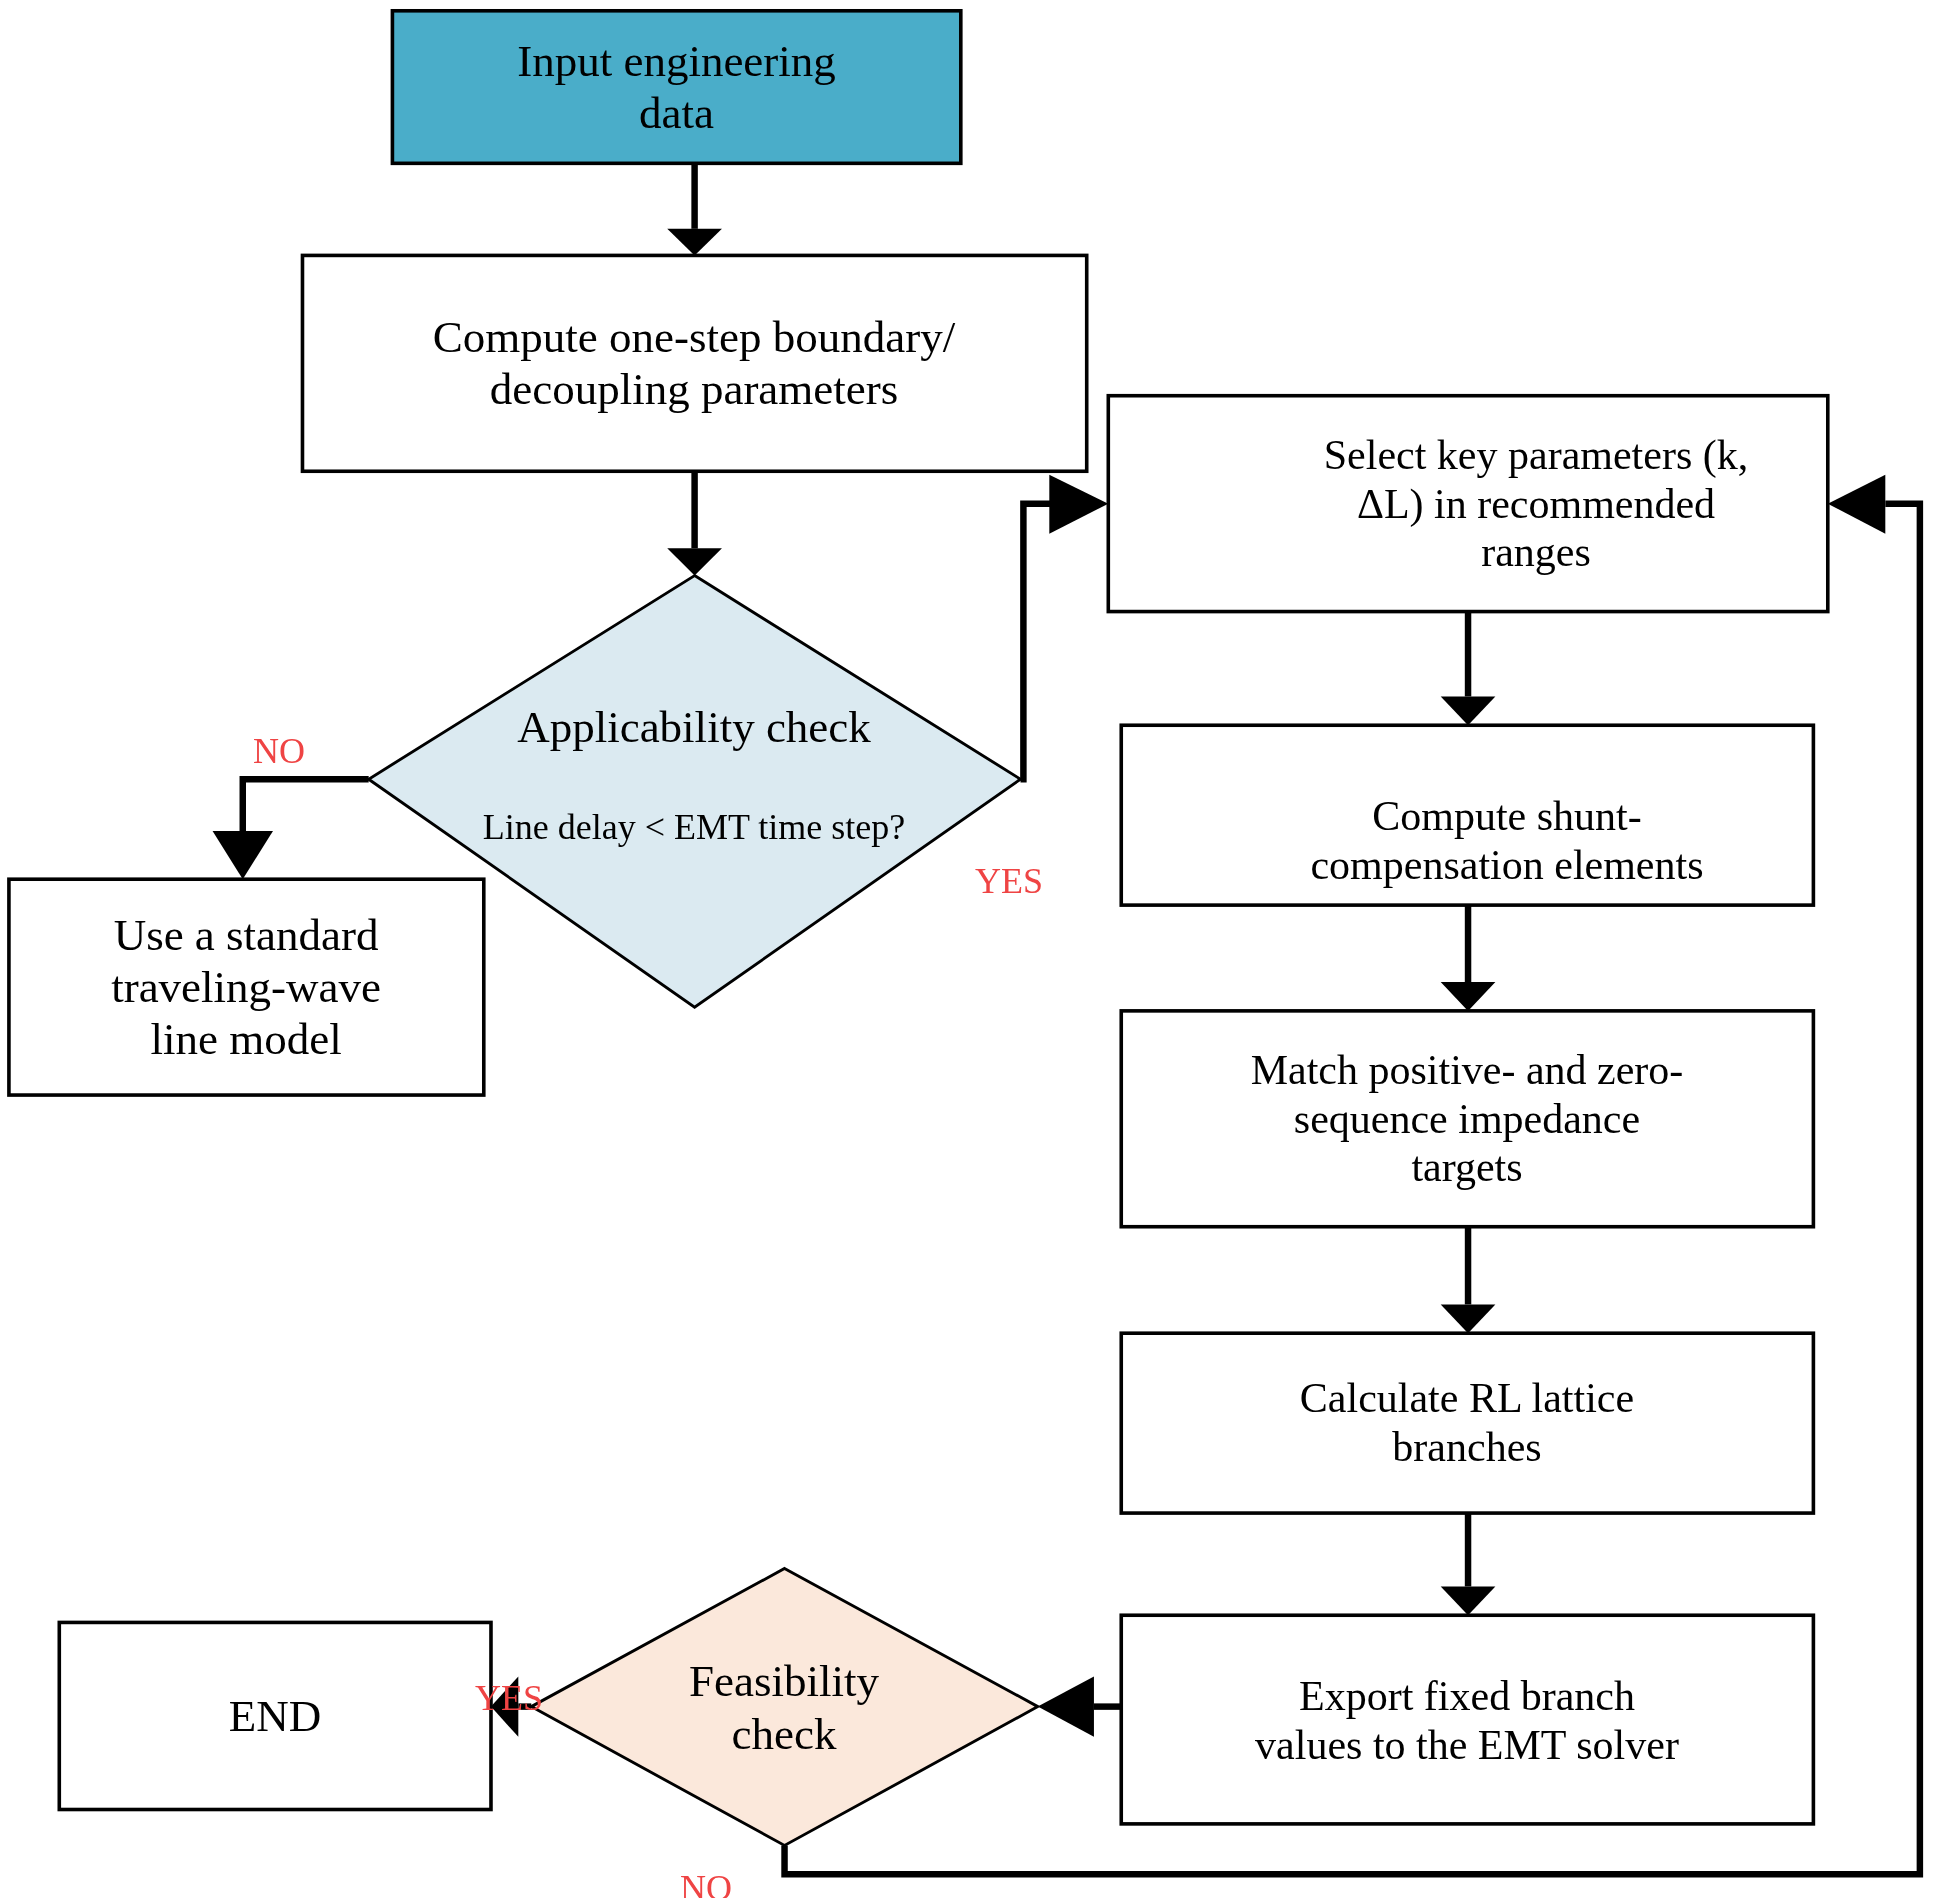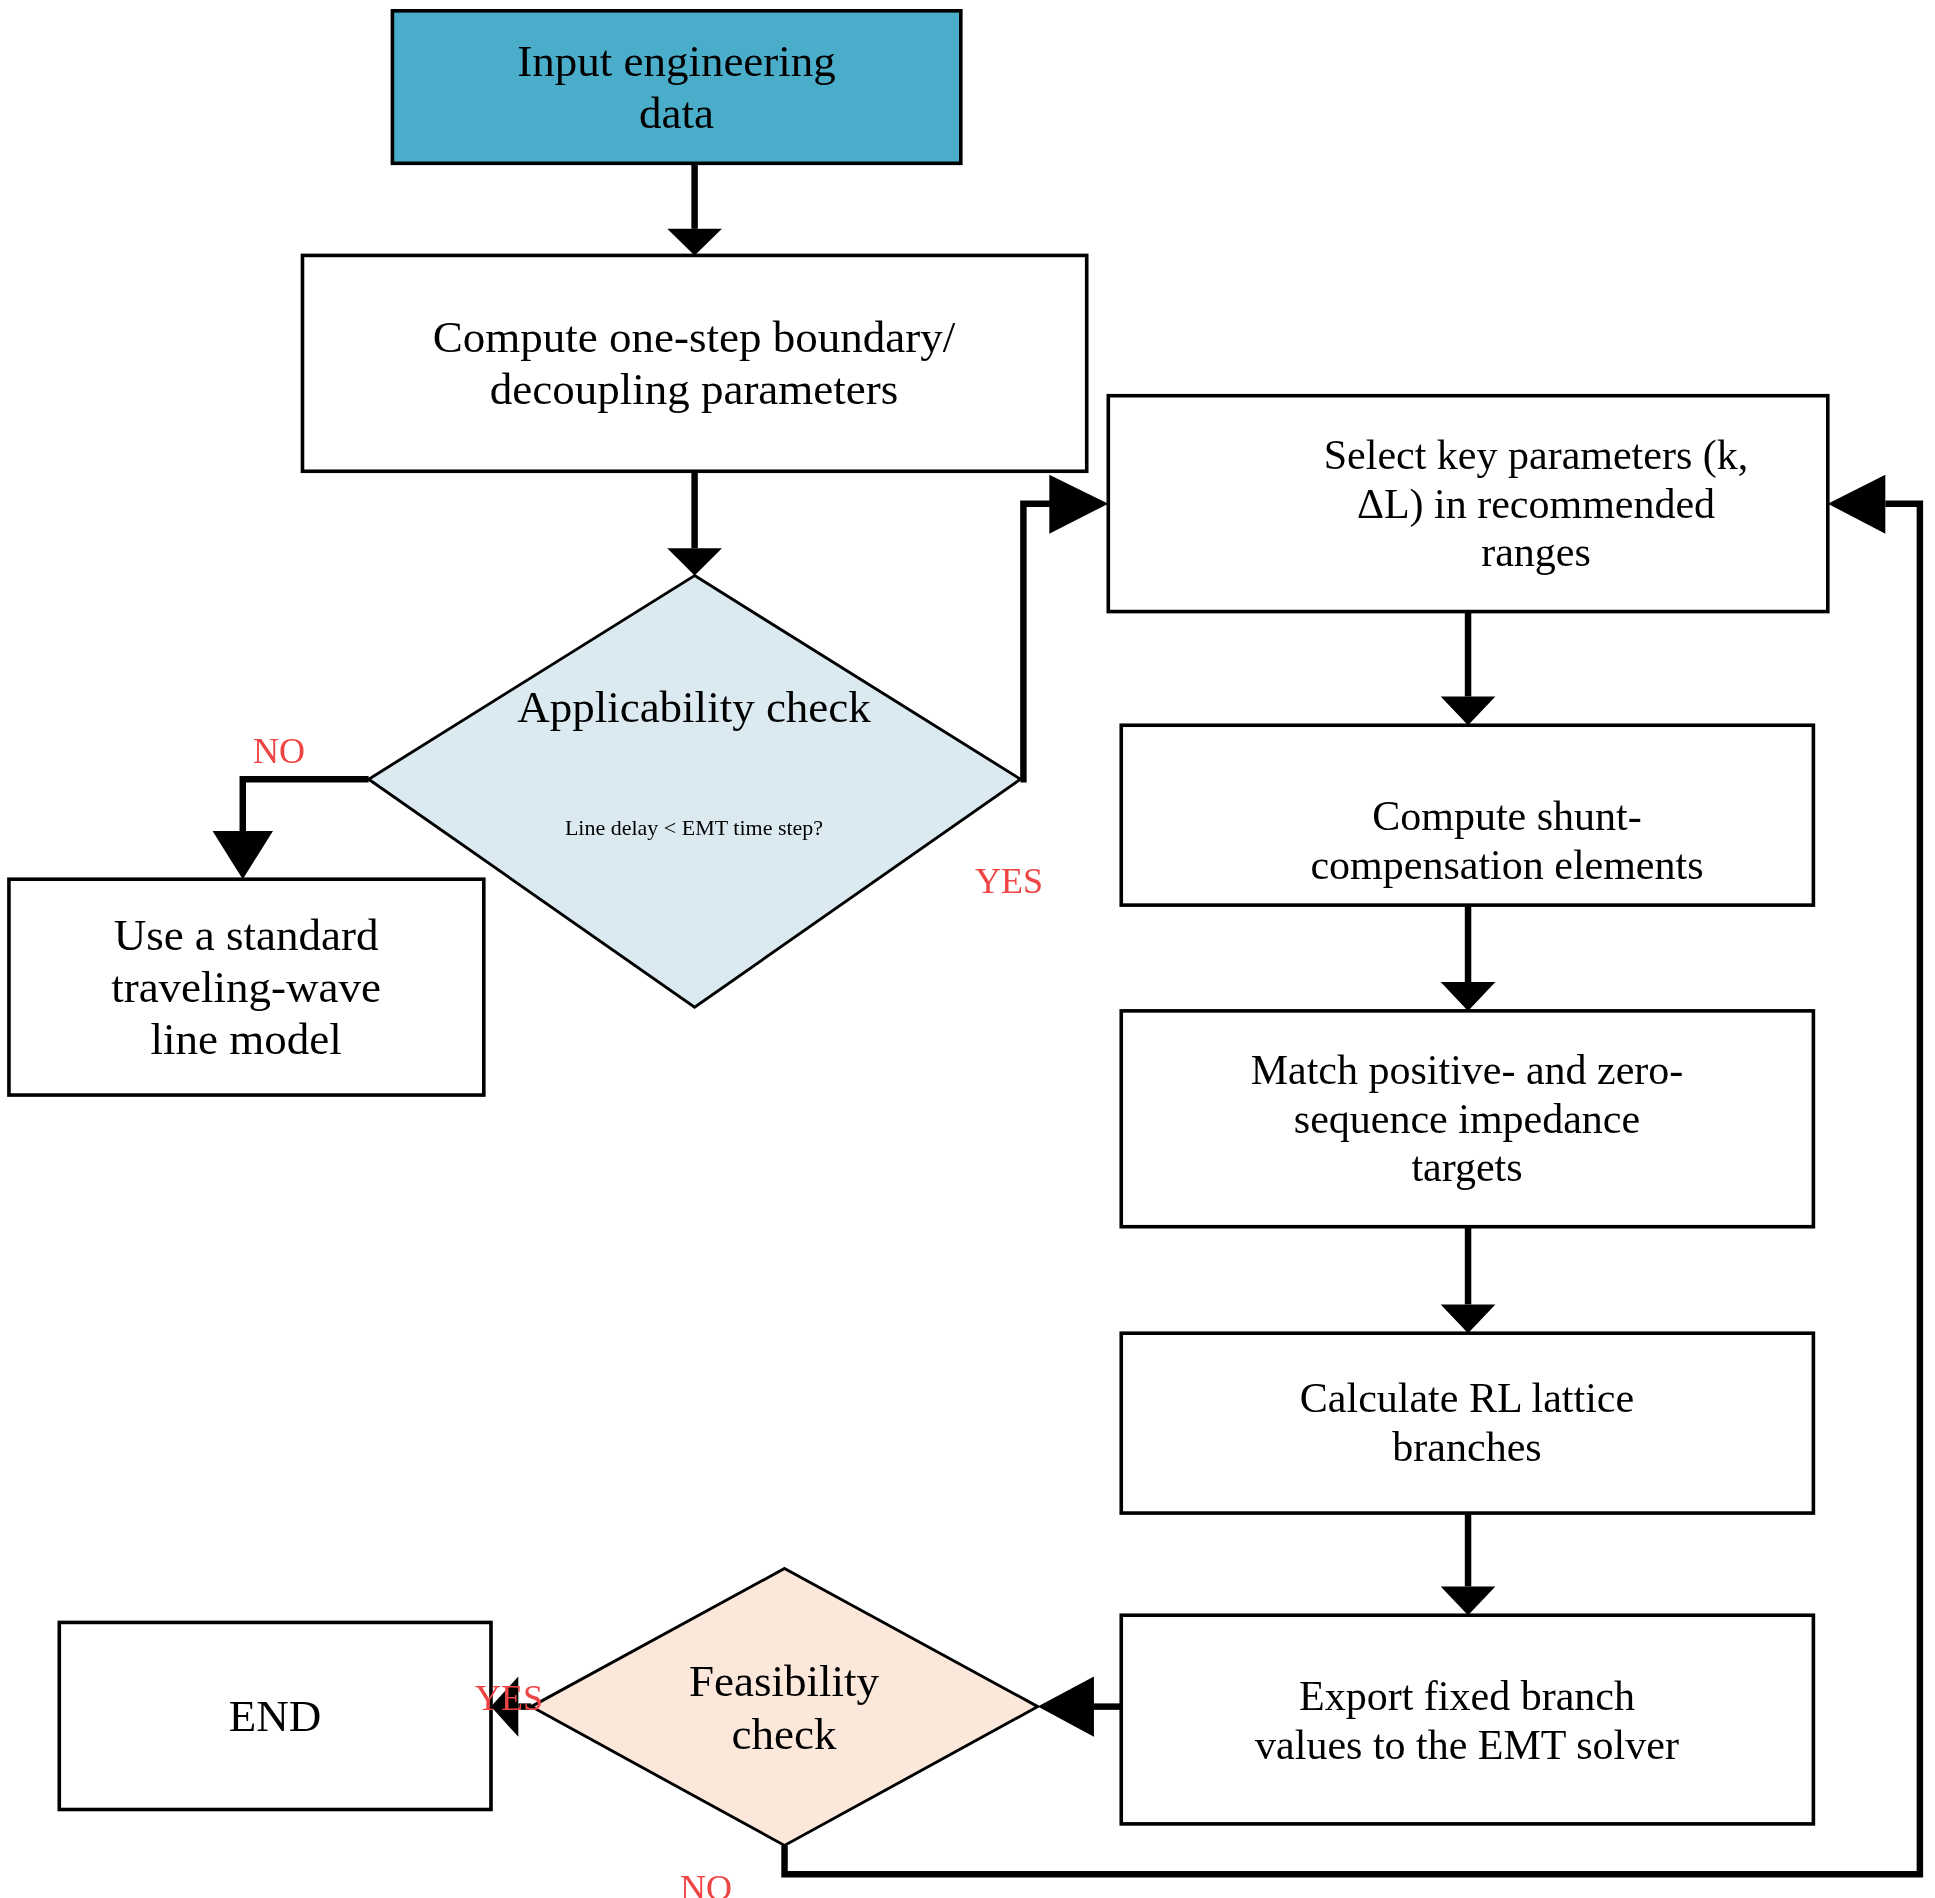--- a/index.html
+++ b/index.html
@@ -53,21 +53,21 @@
     align-items: center;
     justify-content: center;
     text-align: center;
     color: #000000;
     line-height: 1.16;
     pointer-events: none;
     white-space: pre-line;
   }
   .lbl-xl  { font-size: 45px; text-align: center; }
   .lbl-lg  { font-size: 42px; }
-  .lbl-sm  { font-size: 22px; font-family: Liberation Serif, serif; }
+  .lbl-sm  { font-size: 36px; font-family: Liberation Serif, serif; }
   .edge-label {
     position: absolute;
     color: #ef4444;
     font-size: 36px;
     line-height: 1;
     white-space: nowrap;
     margin-top: 39px;
   }
 </style>
 </head>
@@ -155,21 +155,21 @@
     </g>
 
   </svg>
 
   <div class="node-label lbl-xl" style="left:392px; top:10.8px; width:569px; height:153px;">Input engineering
 data</div>
 
   <div class="node-label lbl-xl" style="left:302px; top:255px; width:784px; height:216px;">Compute one-step boundary/
 decoupling parameters</div>
 
-  <div class="node-label lbl-xl" style="left:440px; top:682px; width:508px; height:50px;">Applicability check</div>
+  <div class="node-label lbl-xl" style="left:440px; top:702px; width:508px; height:50px;">Applicability check</div>
 
   <div class="node-label lbl-sm" style="left:440px; top:810px; width:508px; height:36px;">Line delay &lt; EMT time step?</div>
 
   <div class="node-label lbl-xl" style="left:8.6px; top:879px; width:475px; height:216px;">Use a standard
 traveling-wave
 line model</div>
 
   <div class="node-label lbl-lg" style="left:1108px; top:396px; width:856px; height:216px;">Select key parameters (k,
 ΔL) in recommended
 ranges</div>

